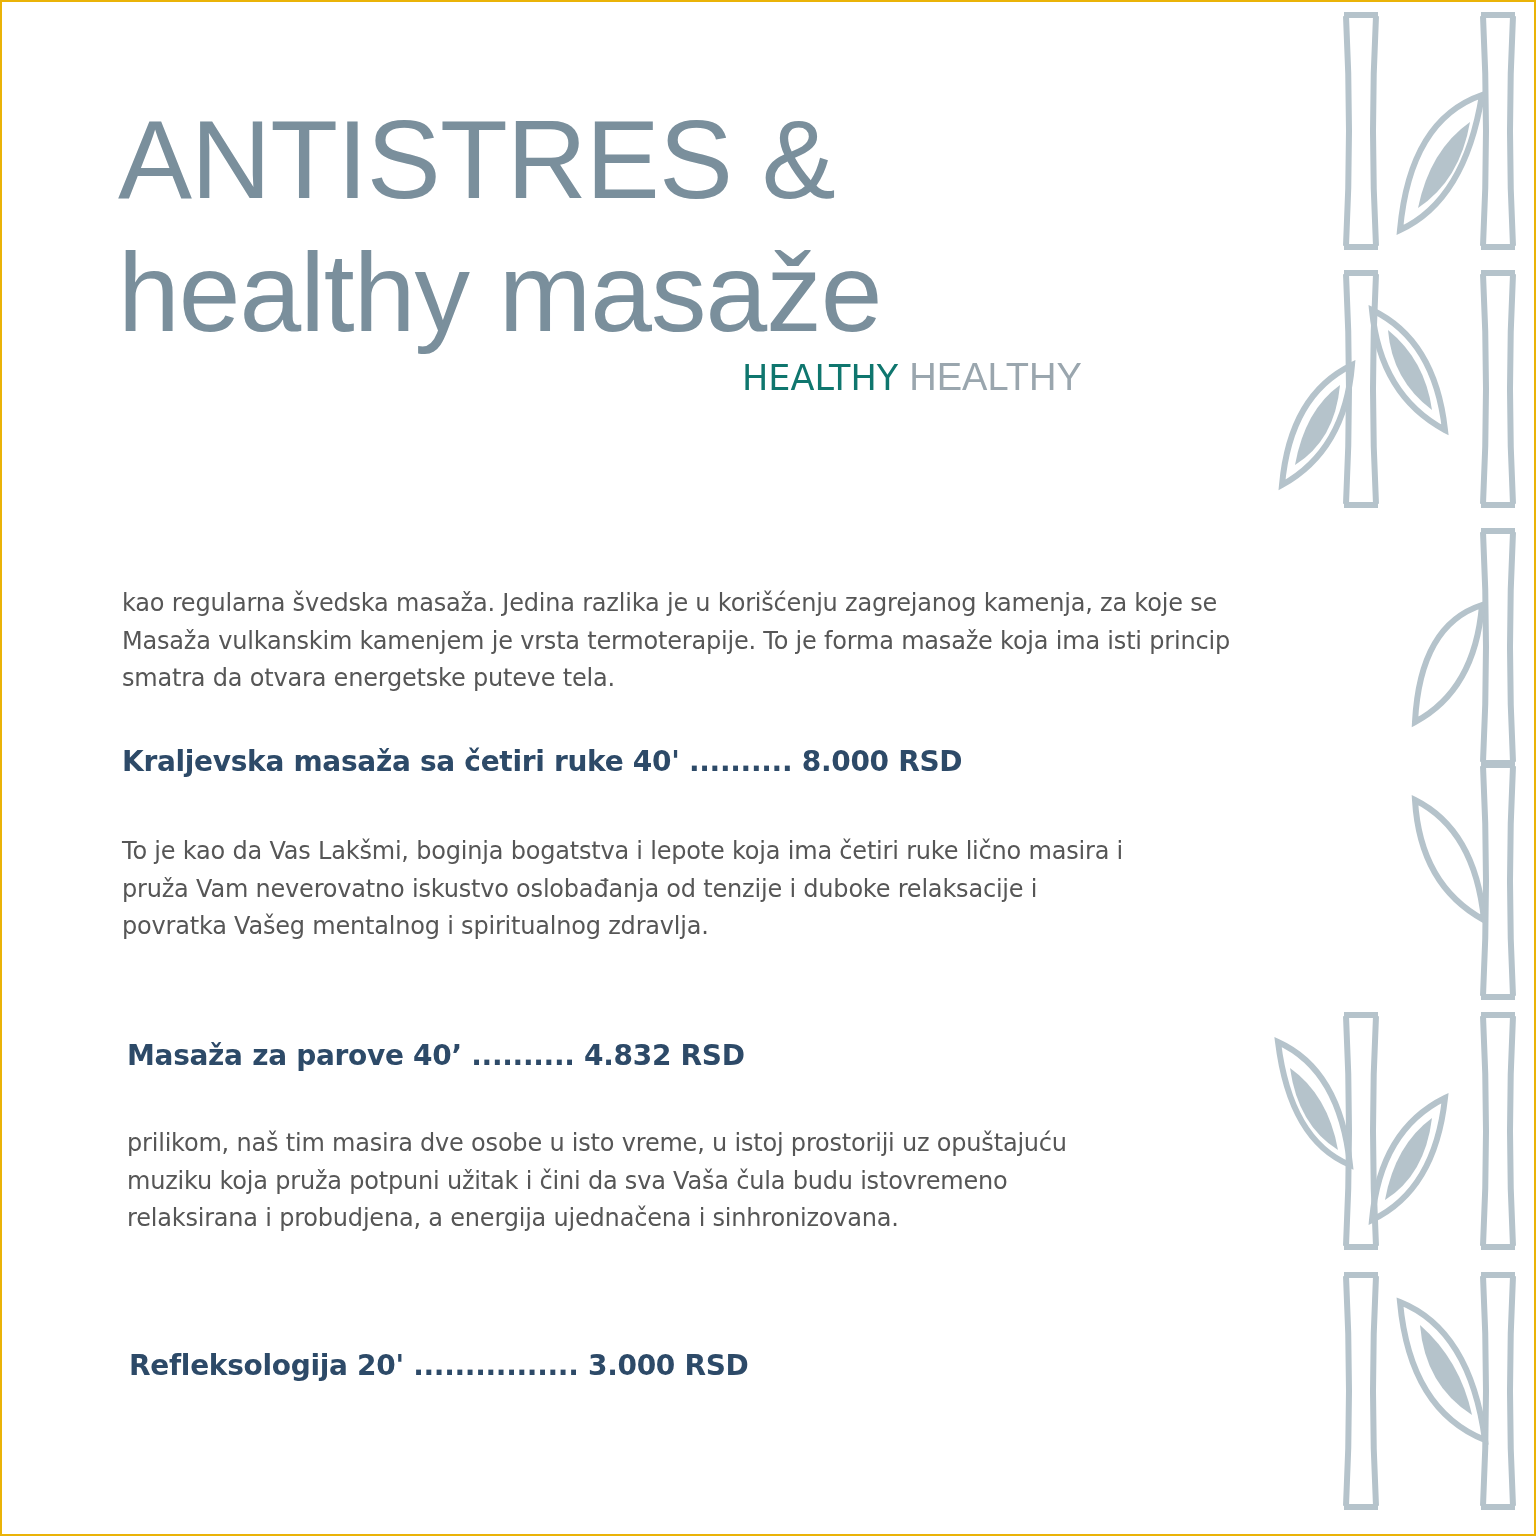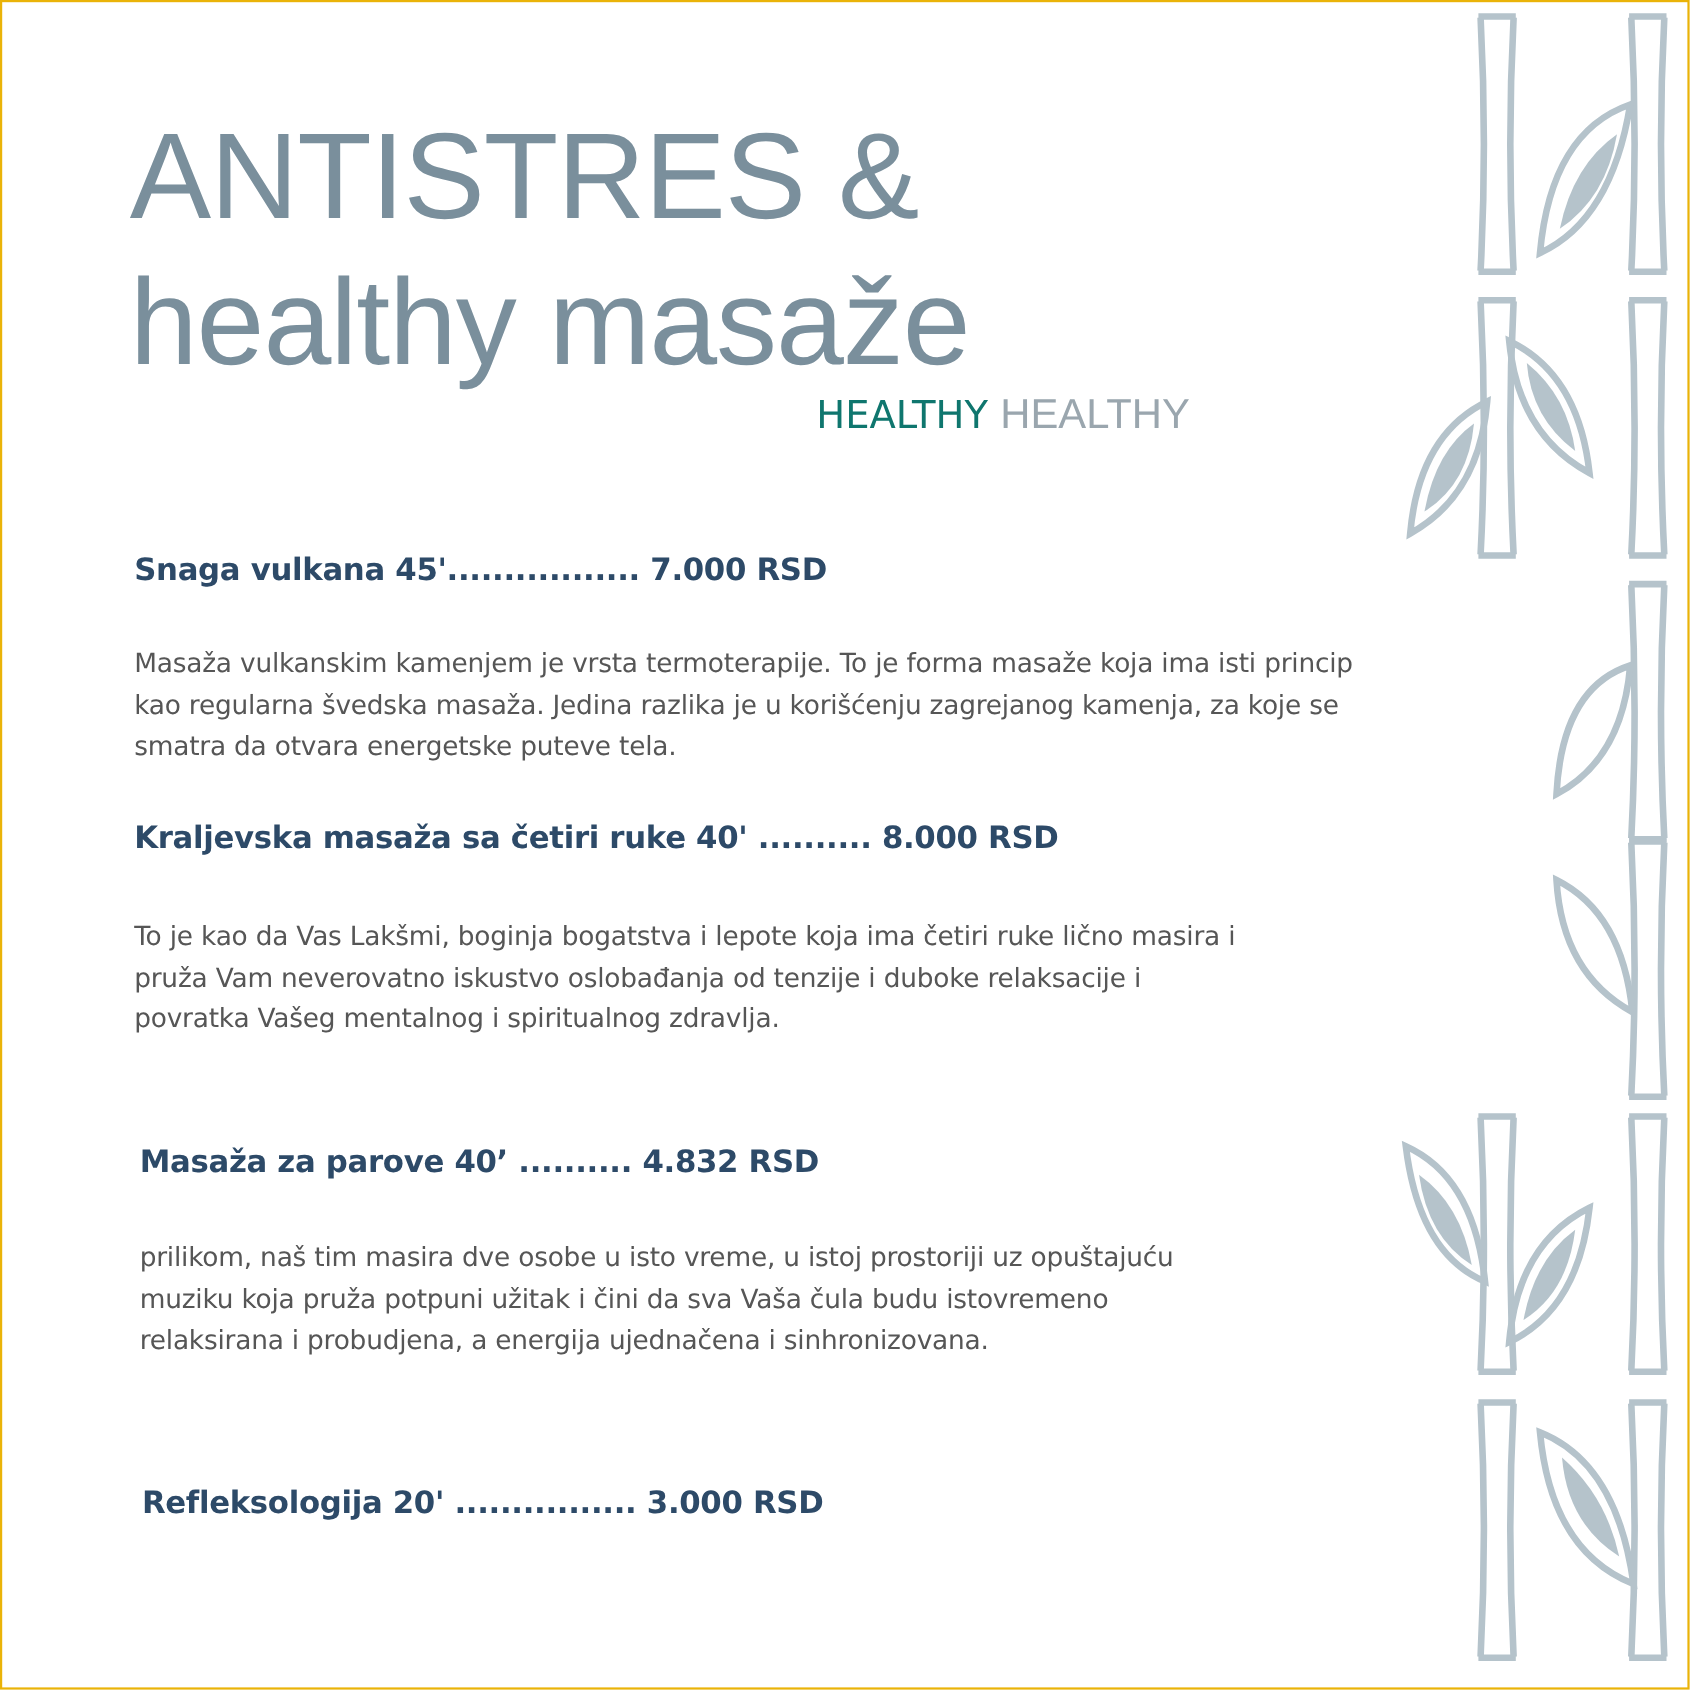--- a/index.html
+++ b/index.html
@@ -42,24 +42,23 @@
 
 <div class="frame">
 
   <h1 class="title l1">ANTISTRES &amp;</h1>
   <h1 class="title l2">healthy masaže</h1>
   <div class="subtitle">
     <span class="strong">HEALTHY</span>
     <span class="light">HEALTHY</span>
   </div>
 
-  <h2 class="item-heading" style="left:120px; top:502px;">Snaga vulkana 45'................. 7.000 RSD</h2>
   <div class="item-desc" style="left:120px; top:583px;">
+    <div>kao regularna švedska masaža. Jedina razlika je u korišćenju zagrejanog kamenja, za koje se</div>
     <div>Masaža vulkanskim kamenjem je vrsta termoterapije. To je forma masaže koja ima isti princip</div>
-    <div>kao regularna švedska masaža. Jedina razlika je u korišćenju zagrejanog kamenja, za koje se</div>
     <div>smatra da otvara energetske puteve tela.</div>
   </div>
 
   <h2 class="item-heading" style="left:120px; top:746px;">Kraljevska masaža sa četiri ruke 40' .......... 8.000 RSD</h2>
   <div class="item-desc" style="left:120px; top:831px;">
     <div>To je kao da Vas Lakšmi, boginja bogatstva i lepote koja ima četiri ruke lično masira i</div>
     <div>pruža Vam neverovatno iskustvo oslobađanja od tenzije i duboke relaksacije i</div>
     <div>povratka Vašeg mentalnog i spiritualnog zdravlja.</div>
   </div>
 

